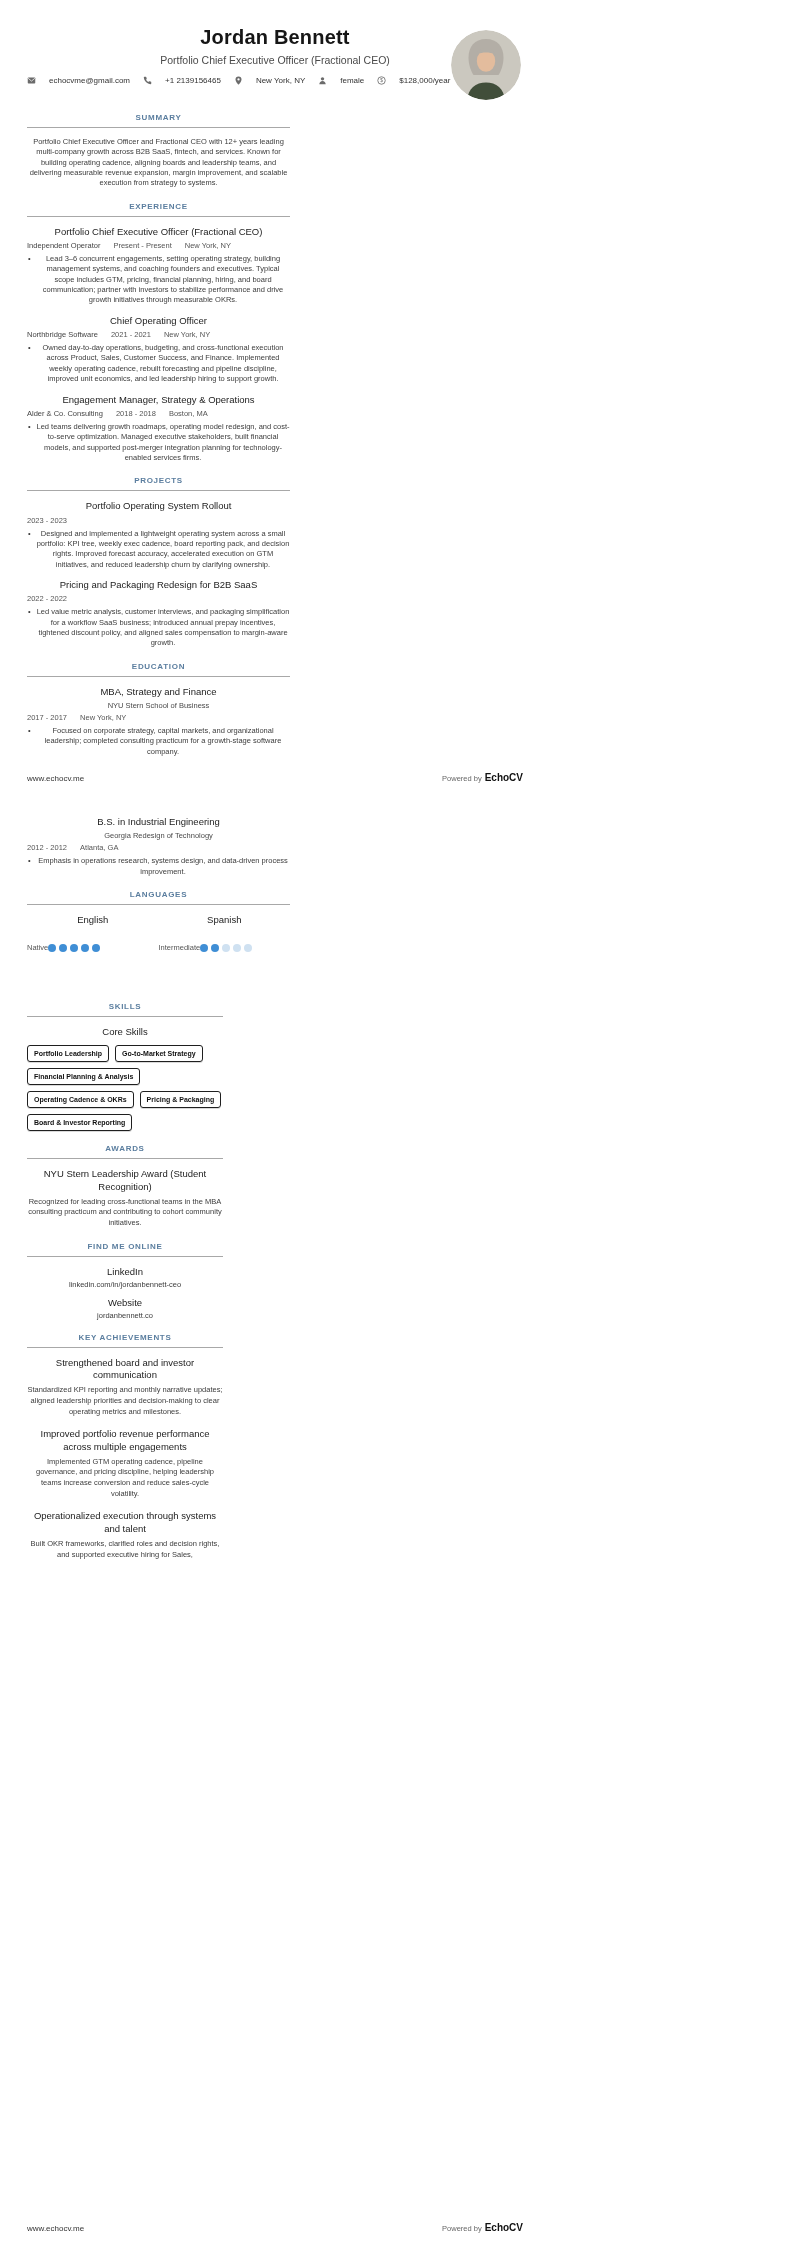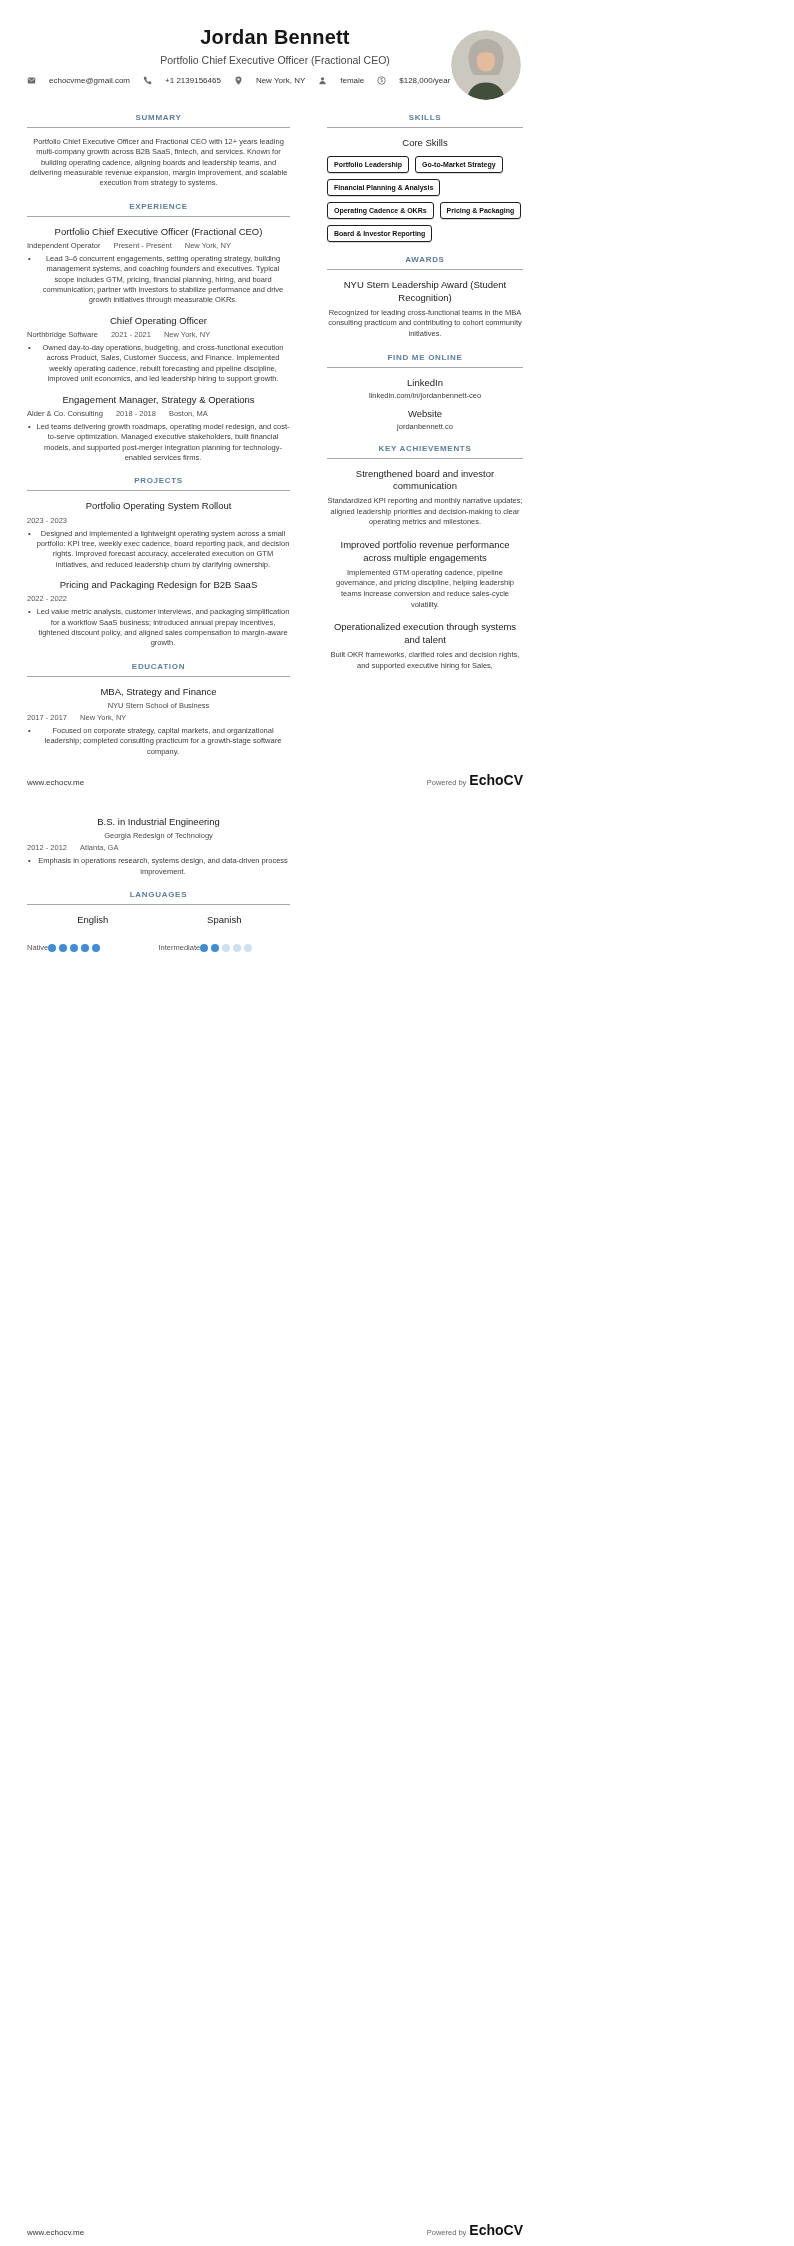--- a/index.html
+++ b/index.html
@@ -14,21 +14,21 @@
   
   .name { font-size:20px; font-weight:600; color:#161616; letter-spacing:.2px; }
   .person-title { font-size:10.5px; color:#4a4a4a; margin-top:5px; }
   .contact-row { display:flex; align-items:center; flex-wrap:wrap; gap:13px; margin-top:10px; font-size:8px; color:#333; }
   .contact-item { display:flex; align-items:center; gap:13px; }
   .cicon { width:9px; height:9px; color:#6b6b6b; flex:0 0 auto; }
   .avatar { position:absolute; top:30px; left:451px; width:70px; height:70px; border-radius:50%; overflow:hidden; }
   .avatar svg { display:block; width:100%; height:100%; }
 
   
-  .columns { display:flex; gap:37px; margin-top:28px; }
+  .columns { display:flex; gap:37px; margin-top:28px;flex-direction:column; }
   .col-left { width:263px; flex:0 0 263px; }
   .col-right { width:196px; flex:0 0 196px; }
 
   .section { margin-bottom:13px; }
   .section-heading {
     font-size:8px; font-weight:700; letter-spacing:.7px; text-transform:uppercase;
     color:#5b7e9f; padding-bottom:5px; border-bottom:1px solid #a8a8a8; margin-bottom:9px;
   }
 
   .body-text { font-size:7.5px; line-height:1.38; color:#3c3c3c; }
@@ -62,21 +62,21 @@
   .dots { display:flex; gap:3px; }
   .dot { width:8px; height:8px; border-radius:50%; background:#cfe1f1; }
   .dot.filled { background:#3f8ed5; }
 
   
   .page-break-spacer { height:50px; }
   .footer { position:absolute; left:27px; width:496px; display:flex; justify-content:space-between; align-items:baseline; font-size:8px; color:#333; }
   .footer-1 { top:772px; }
   .footer-2 { top:2222px; }
   .powered { color:#666; font-size:7.5px; }
-  .powered .brand { color:#111; font-weight:700; font-size:14px; margin-left:3px; }
+  .powered .brand { color:#111; font-weight:700; font-size:10px; margin-left:3px; }
 </style>
 </head>
 <body>
 
 <div class="page">
 
   <header>
     <h1 class="name">Jordan Bennett</h1>
     <div class="person-title">Portfolio Chief Executive Officer (Fractional CEO)</div>
     <div class="contact-row">

